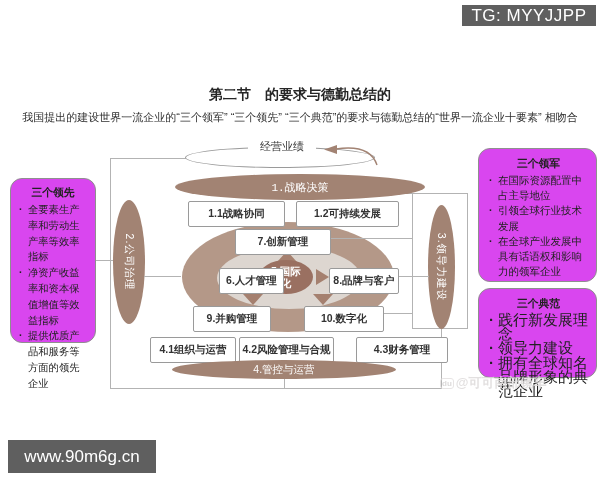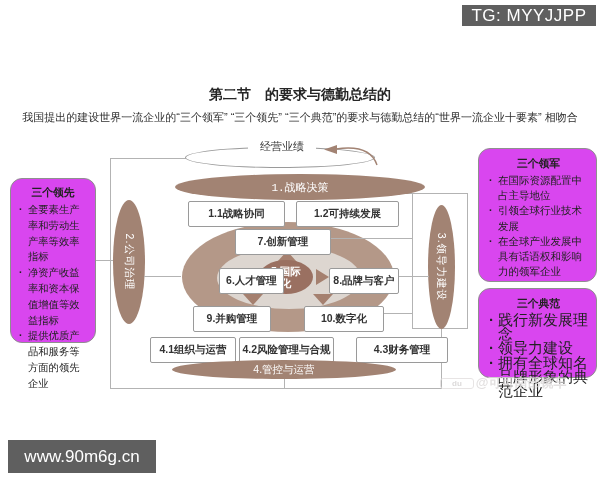--- a/index.html
+++ b/index.html
@@ -7,21 +7,21 @@
          font-family:"Liberation Sans", sans-serif;color:#333;}
   .abs{position:absolute;}
 
   
   .tg-badge{left:462px;top:5px;width:134px;height:21px;background:#5f5f5f;color:#fff;
             font-size:17px;display:flex;align-items:center;justify-content:center;letter-spacing:.5px;}
   .site-badge{left:8px;top:440px;width:148px;height:33px;background:#5f5f5f;color:#fff;
             font-size:17px;display:flex;align-items:center;justify-content:center;}
   .photo-wm{left:440px;top:374px;display:flex;align-items:center;gap:2px;color:#dedbdb;
             font-size:13px;font-weight:bold;opacity:.85;}
-  .paw{font-size:8px;color:#d6d3d3;border:1px solid #e3e0e0;border-radius:3px;padding:0 11px;line-height:9px;}
+  .paw{font-size:8px;color:#d6d3d3;border:1px solid #e3e0e0;border-radius:3px;padding:0 1px;line-height:9px;}
 
   
   .page-title{left:0;top:86px;width:100%;text-align:center;font-size:14px;font-weight:bold;color:#262626;}
   .page-subtitle{left:0;top:110px;width:100%;text-align:center;font-size:11px;color:#2e2e2e;}
 
   
   .panel{border:1px solid #8f8f8f;border-radius:12px;background:#d946ef;box-sizing:border-box;padding:5px 6px;}
   .panel-title{text-align:center;font-size:10.8px;font-weight:bold;color:#222;margin:2px 0 2px 0;}
   .panel ul{list-style:none;margin:0;padding:0;}
   .panel li{position:relative;padding-left:11px;font-size:10.3px;color:#222;}

